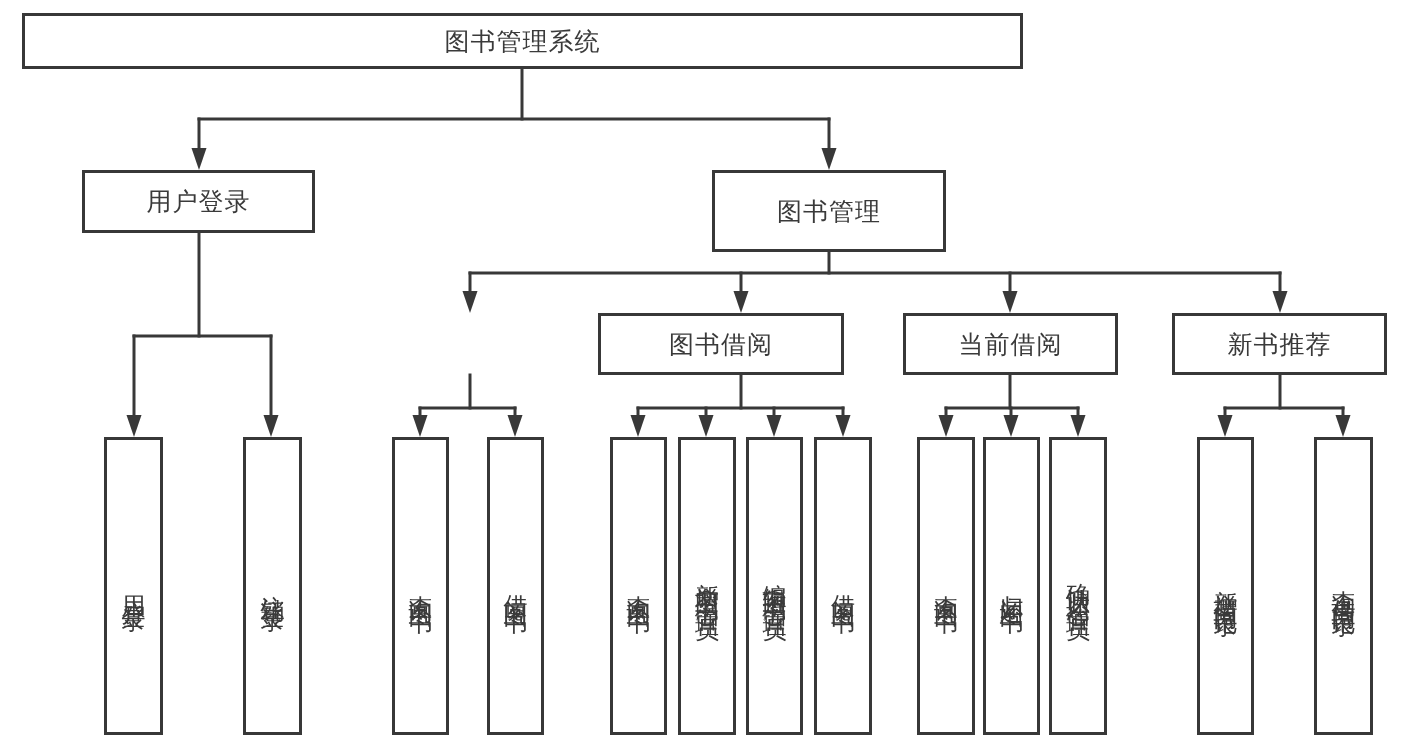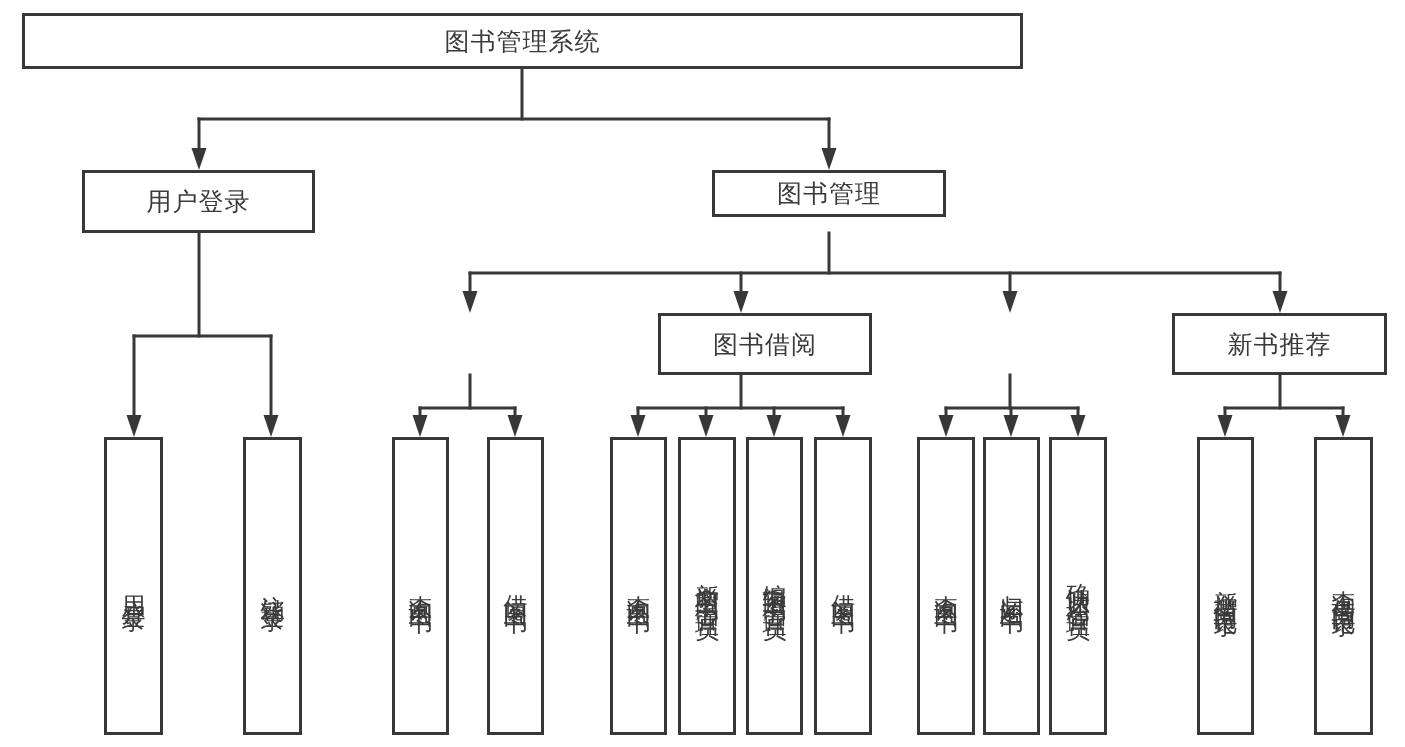--- a/index.html
+++ b/index.html
@@ -117,23 +117,24 @@
         <use href="#ah" x="1011" y="437"></use>
       <use href="#ah" x="1078" y="437"></use>
       <use href="#ah" x="1225" y="437"></use>
         <use href="#ah" x="1343" y="437"></use>
     </g>
   </svg>
 
   <div class="hbox" style="left:22px;top:13px;width:1001px;height:56px">图书管理系统</div>
 
   <div class="hbox" style="left:82px;top:170px;width:233px;height:63px">用户登录</div>
-  <div class="hbox" style="left:712px;top:170px;width:234px;height:47px">图书管理</div>
+  <div class="hbox" style="left:712px;top:170px;width:234px;height:82px">图书管理</div>
 
-  <div class="hbox" style="left:658px;top:313px;width:214px;height:62px">图书借阅</div>
+  <div class="hbox" style="left:598px;top:313px;width:246px;height:62px">图书借阅</div>
+  <div class="hbox" style="left:903px;top:313px;width:215px;height:62px">当前借阅</div>
   <div class="hbox" style="left:1172px;top:313px;width:215px;height:62px">新书推荐</div>
 
   <div class="vbox" style="left:104px;width:59px">用户登录</div>
   <div class="vbox" style="left:243px;width:59px">注销登录</div>
 
   <div class="vbox" style="left:392px;width:57px">查询图书</div>
   <div class="vbox" style="left:487px;width:57px">借阅图书</div>
 
   <div class="vbox" style="left:610px;width:57px">查询图书</div>
   <div class="vbox" style="left:678px;width:58px">新增图书（管理员）</div>

